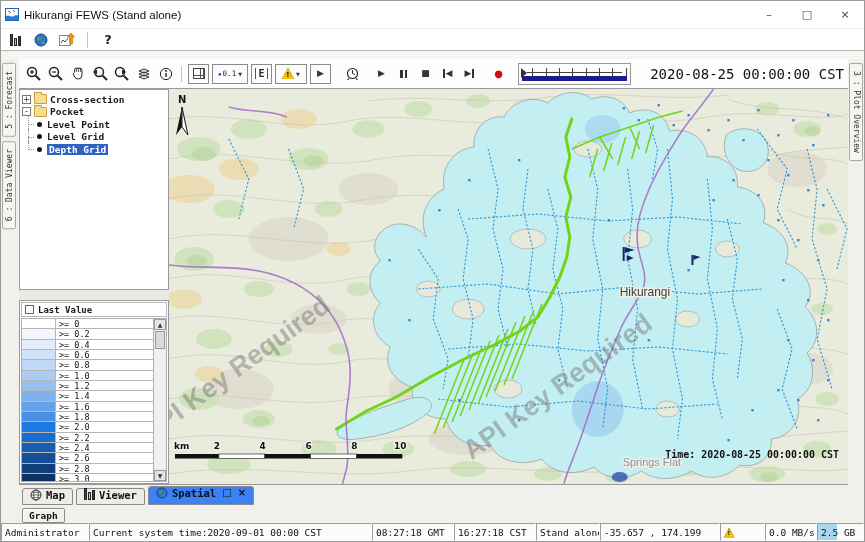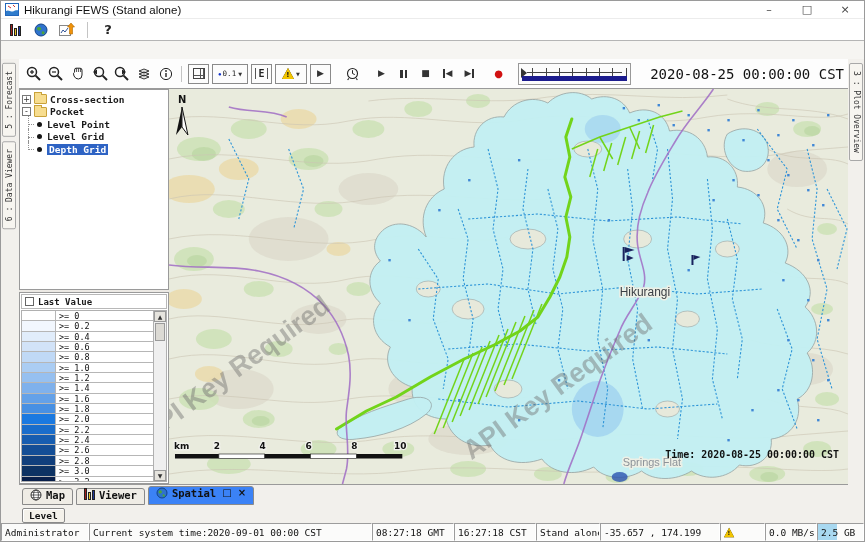--- a/index.html
+++ b/index.html
@@ -1,21 +1,21 @@
 <!DOCTYPE html>
 <html><head>
 <meta charset="utf-8">
 <style>
   html,body{margin:0;padding:0;background:#d8d8d8;}
   .app{position:relative;width:865px;height:542px;background:#f6f5f2;overflow:hidden;
        font-family:"Liberation Sans",sans-serif;border:1px solid #9a9a9a;box-sizing:border-box;}
   *{box-sizing:border-box;}
 
   
-  .titlebar{height:18px;background:#fff;display:flex;align-items:center;border-bottom:1px solid #ececec;}
+  .titlebar{height:28px;background:#fff;display:flex;align-items:center;border-bottom:1px solid #ececec;}
   .appicon{width:14px;height:13px;margin:0 5px 0 4px;flex:none;}
   .title{font-size:11.5px;color:#111;}
   .wctrls{margin-left:auto;display:flex;height:100%;}
   .wbtn{width:38px;display:flex;align-items:center;justify-content:center;font-size:11px;color:#444;
         font-family:"DejaVu Sans",sans-serif;}
 
   
   .menubar{height:18px;background:#fff;display:flex;align-items:center;}
   .mitem{padding:0 8px;font-size:11.5px;color:#111;}
 
@@ -79,21 +79,21 @@
   .tfolder{width:13px;height:10px;background:#f7dd8f;border:1px solid #c9a23a;position:relative;flex:none;border-radius:1px;}
   .tfolder::before{content:"";position:absolute;top:-3px;left:-1px;width:6px;height:2px;background:#f7dd8f;
                    border:1px solid #c9a23a;border-bottom:none;}
   .tchild{padding-left:14px;position:relative;}
   .tchild::before{content:"";position:absolute;left:6px;top:-2px;bottom:0;border-left:1px dotted #909090;}
   .tchild.last::before{bottom:6px;}
   .tchild::after{content:"";position:absolute;left:6px;top:6px;width:6px;border-top:1px dotted #909090;}
   .tbullet{width:5px;height:5px;border-radius:50%;background:#151515;flex:none;margin:0 2px 0 1px;}
   .sel{color:#fff;padding:0 2px;}
 
-  .legend-box{flex:1;margin-top:2px;background:#fff;border:1px solid #9a9a9a;display:flex;flex-direction:column;overflow:hidden;}
+  .legend-box{flex:1;margin-top:10px;background:#fff;border:1px solid #9a9a9a;display:flex;flex-direction:column;overflow:hidden;}
   .legend-head{height:15px;display:flex;align-items:center;gap:4px;padding:0 3px;margin:1px;border:1px solid #b8b8b8;}
   .cbox{width:9px;height:9px;border:1px solid #666;background:#fff;flex:none;}
   .cblabel{font-family:"DejaVu Sans Mono",monospace;font-size:9px;font-weight:bold;color:#1a1a1a;}
   .legend-table{flex:1;display:flex;margin:0 1px 1px 1px;border:1px solid #b0b0b0;overflow:hidden;}
   .legend-rows{flex:1;overflow:hidden;}
   .legend-row{height:10.35px;display:flex;border-bottom:1px solid #b6b6b6;}
   .swatch{width:34px;border-right:1px solid #b6b6b6;flex:none;}
   .legend-label{flex:1;font-family:"DejaVu Sans Mono",monospace;font-size:8.5px;line-height:10px;color:#111;padding-left:3px;}
   .legend-scroll{width:13px;border-left:1px solid #b0b0b0;background:#efefef;display:flex;flex-direction:column;}
   .scr-btn{height:11px;border:1px solid #9a9a9a;background:#e6e4de;font-size:6px;display:flex;align-items:center;
@@ -702,21 +702,21 @@
         <path d="M2.6,4.4 C3.4,3 5,3 5.8,4.2 C6.6,5.4 5,6.8 3.8,6.4 C2.8,6.1 2.3,5 2.6,4.4 Z" fill="#4aa53c"></path>
         <path d="M6.8,7.4 C8,7 9.2,7.8 8.8,9 C8.4,10 6.8,9.8 6.5,8.8 Z" fill="#4aa53c"></path>
       </svg>
       <span>Spatial</span>
       <span class="tabglyph">□</span>
       <span class="tabglyph">×</span>
     </div>
   </div>
 
   <div class="logsrow">
-    <span class="logsbtn">Level</span>
+    <span class="logsbtn">Graph</span>
   </div>
 
   <div class="statusbar">
     <div class="scell" style="width:88px;">Administrator</div>
     <div class="scell grow">Current system time:2020-09-01 00:00 CST</div>
     <div class="scell" style="width:82px;">08:27:18 GMT</div>
     <div class="scell" style="width:82px;">16:27:18 CST</div>
     <div class="scell" style="width:64px;">Stand alone</div>
     <div class="scell" style="width:120px;">-35.657 , 174.199</div>
     <div class="scell swarn" style="width:45px;">

